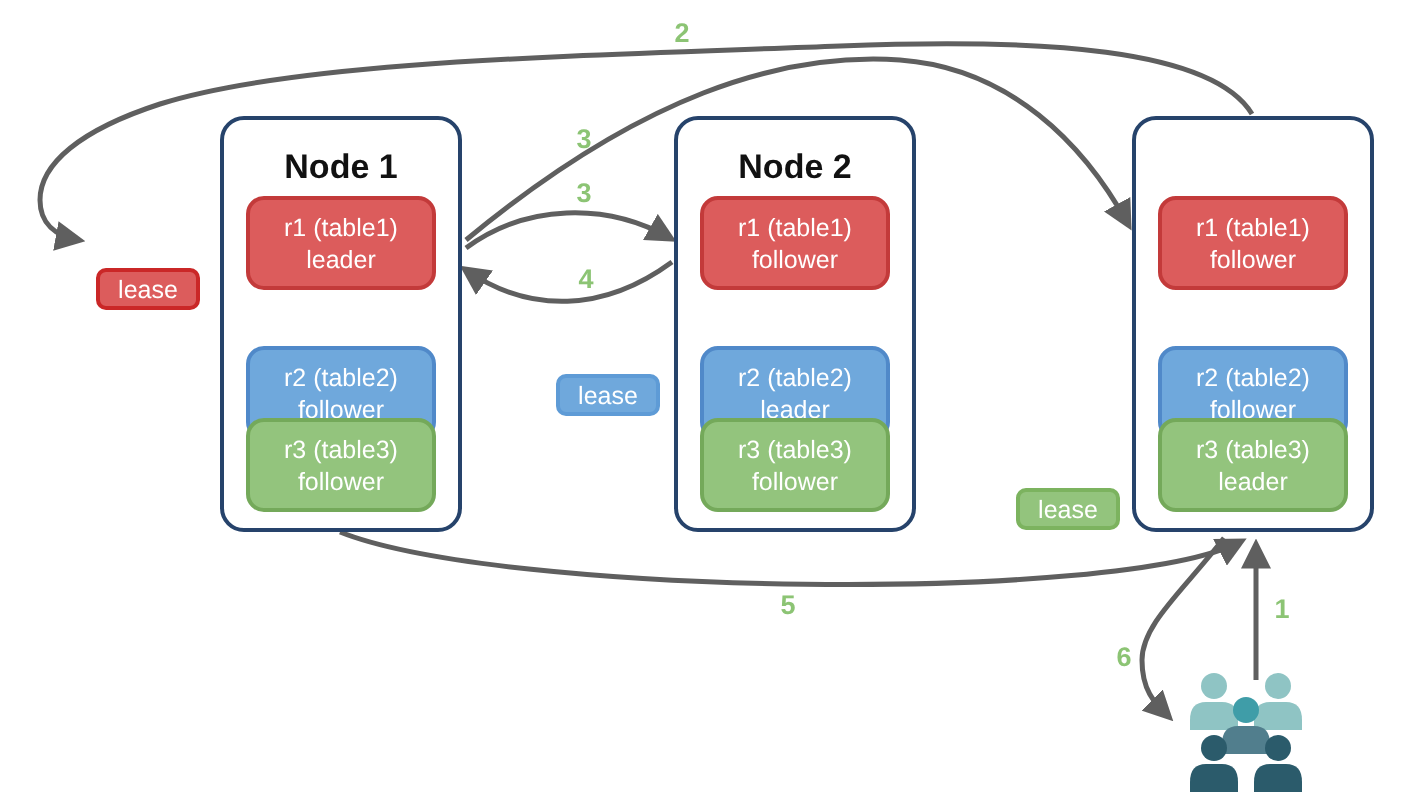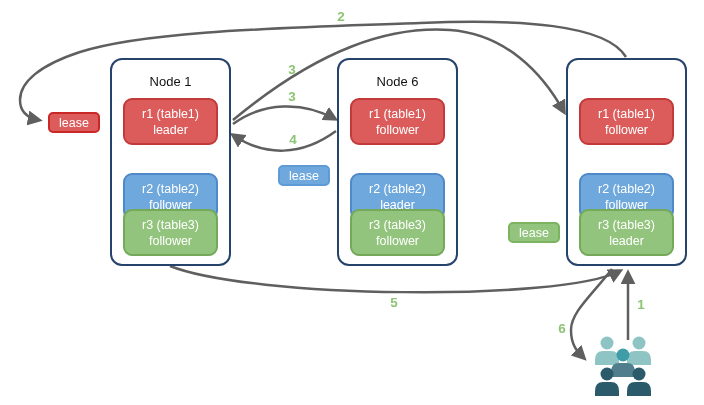--- a/index.html
+++ b/index.html
@@ -7,34 +7,34 @@
     width:704px;height:405px;position:relative;background:#ffffff;
     font-family:"Liberation Sans","DejaVu Sans",sans-serif;overflow:hidden;
   }
   #arrows{position:absolute;left:0;top:0;width:704px;height:405px;}
   .node{
     position:absolute;top:58px;width:121px;height:208px;background:#ffffff;
     border:2px solid #26436B;border-radius:12px;box-sizing:border-box;
   }
   .node-title{
     position:absolute;top:14px;left:0;width:100%;text-align:center;
-    font-size:13px;font-weight:normal;color:#111111;
+    font-size:17px;font-weight:bold;color:#111111;
   }
   .replica{
     position:absolute;left:11px;width:95px;height:47px;border-radius:9px;
     box-sizing:border-box;display:flex;flex-direction:column;align-items:center;
     justify-content:center;color:#ffffff;font-size:12.5px;line-height:16px;text-align:center;
   }
   .pos-r1{top:38px}.pos-r2{top:93px}.pos-r3{top:149px}
   .replica.red{background:#DC5C5C;border:2px solid #C33A3A;}
   .replica.blue{background:#6FA8DC;border:2px solid #5089C9;margin-top:20px;}
   .replica.green{background:#93C47D;border:2px solid #74A95A;}
   .lease{
     position:absolute;width:52px;height:21px;border-radius:5px;box-sizing:border-box;
-    display:flex;align-items:center;justify-content:center;color:#ffffff;font-size:12.5px;
+    display:flex;align-items:center;justify-content:center;color:#ffffff;font-size:12.5px;margin-top:22px;
   }
   .lease.red{left:48px;top:112px;background:#DC5C5C;border:2px solid #CA2727;}
   .lease.blue{left:278px;top:165px;background:#6FA8DC;border:2px solid #5E9BD6;}
   .lease.green{left:508px;top:222px;background:#93C47D;border:2px solid #7CB35F;}
   .step{
     position:absolute;font-size:13.5px;font-weight:bold;color:#8CC474;
     width:14px;text-align:center;
   }
   #users{position:absolute;left:590px;top:332px;width:72px;height:66px;}
 </style>
@@ -68,21 +68,21 @@
     <span>r2 (table2)</span>
     <span>follower</span>
   </div>
   <div class="replica green pos-r3">
     <span>r3 (table3)</span>
     <span>follower</span>
   </div>
 </div>
 
 <div class="node" style="left:337px">
-  <div class="node-title">Node 6</div>
+  <div class="node-title">Node 2</div>
   <div class="replica red pos-r1">
     <span>r1 (table1)</span>
     <span>follower</span>
   </div>
   <div class="replica blue pos-r2">
     <span>r2 (table2)</span>
     <span>leader</span>
   </div>
   <div class="replica green pos-r3">
     <span>r3 (table3)</span>

